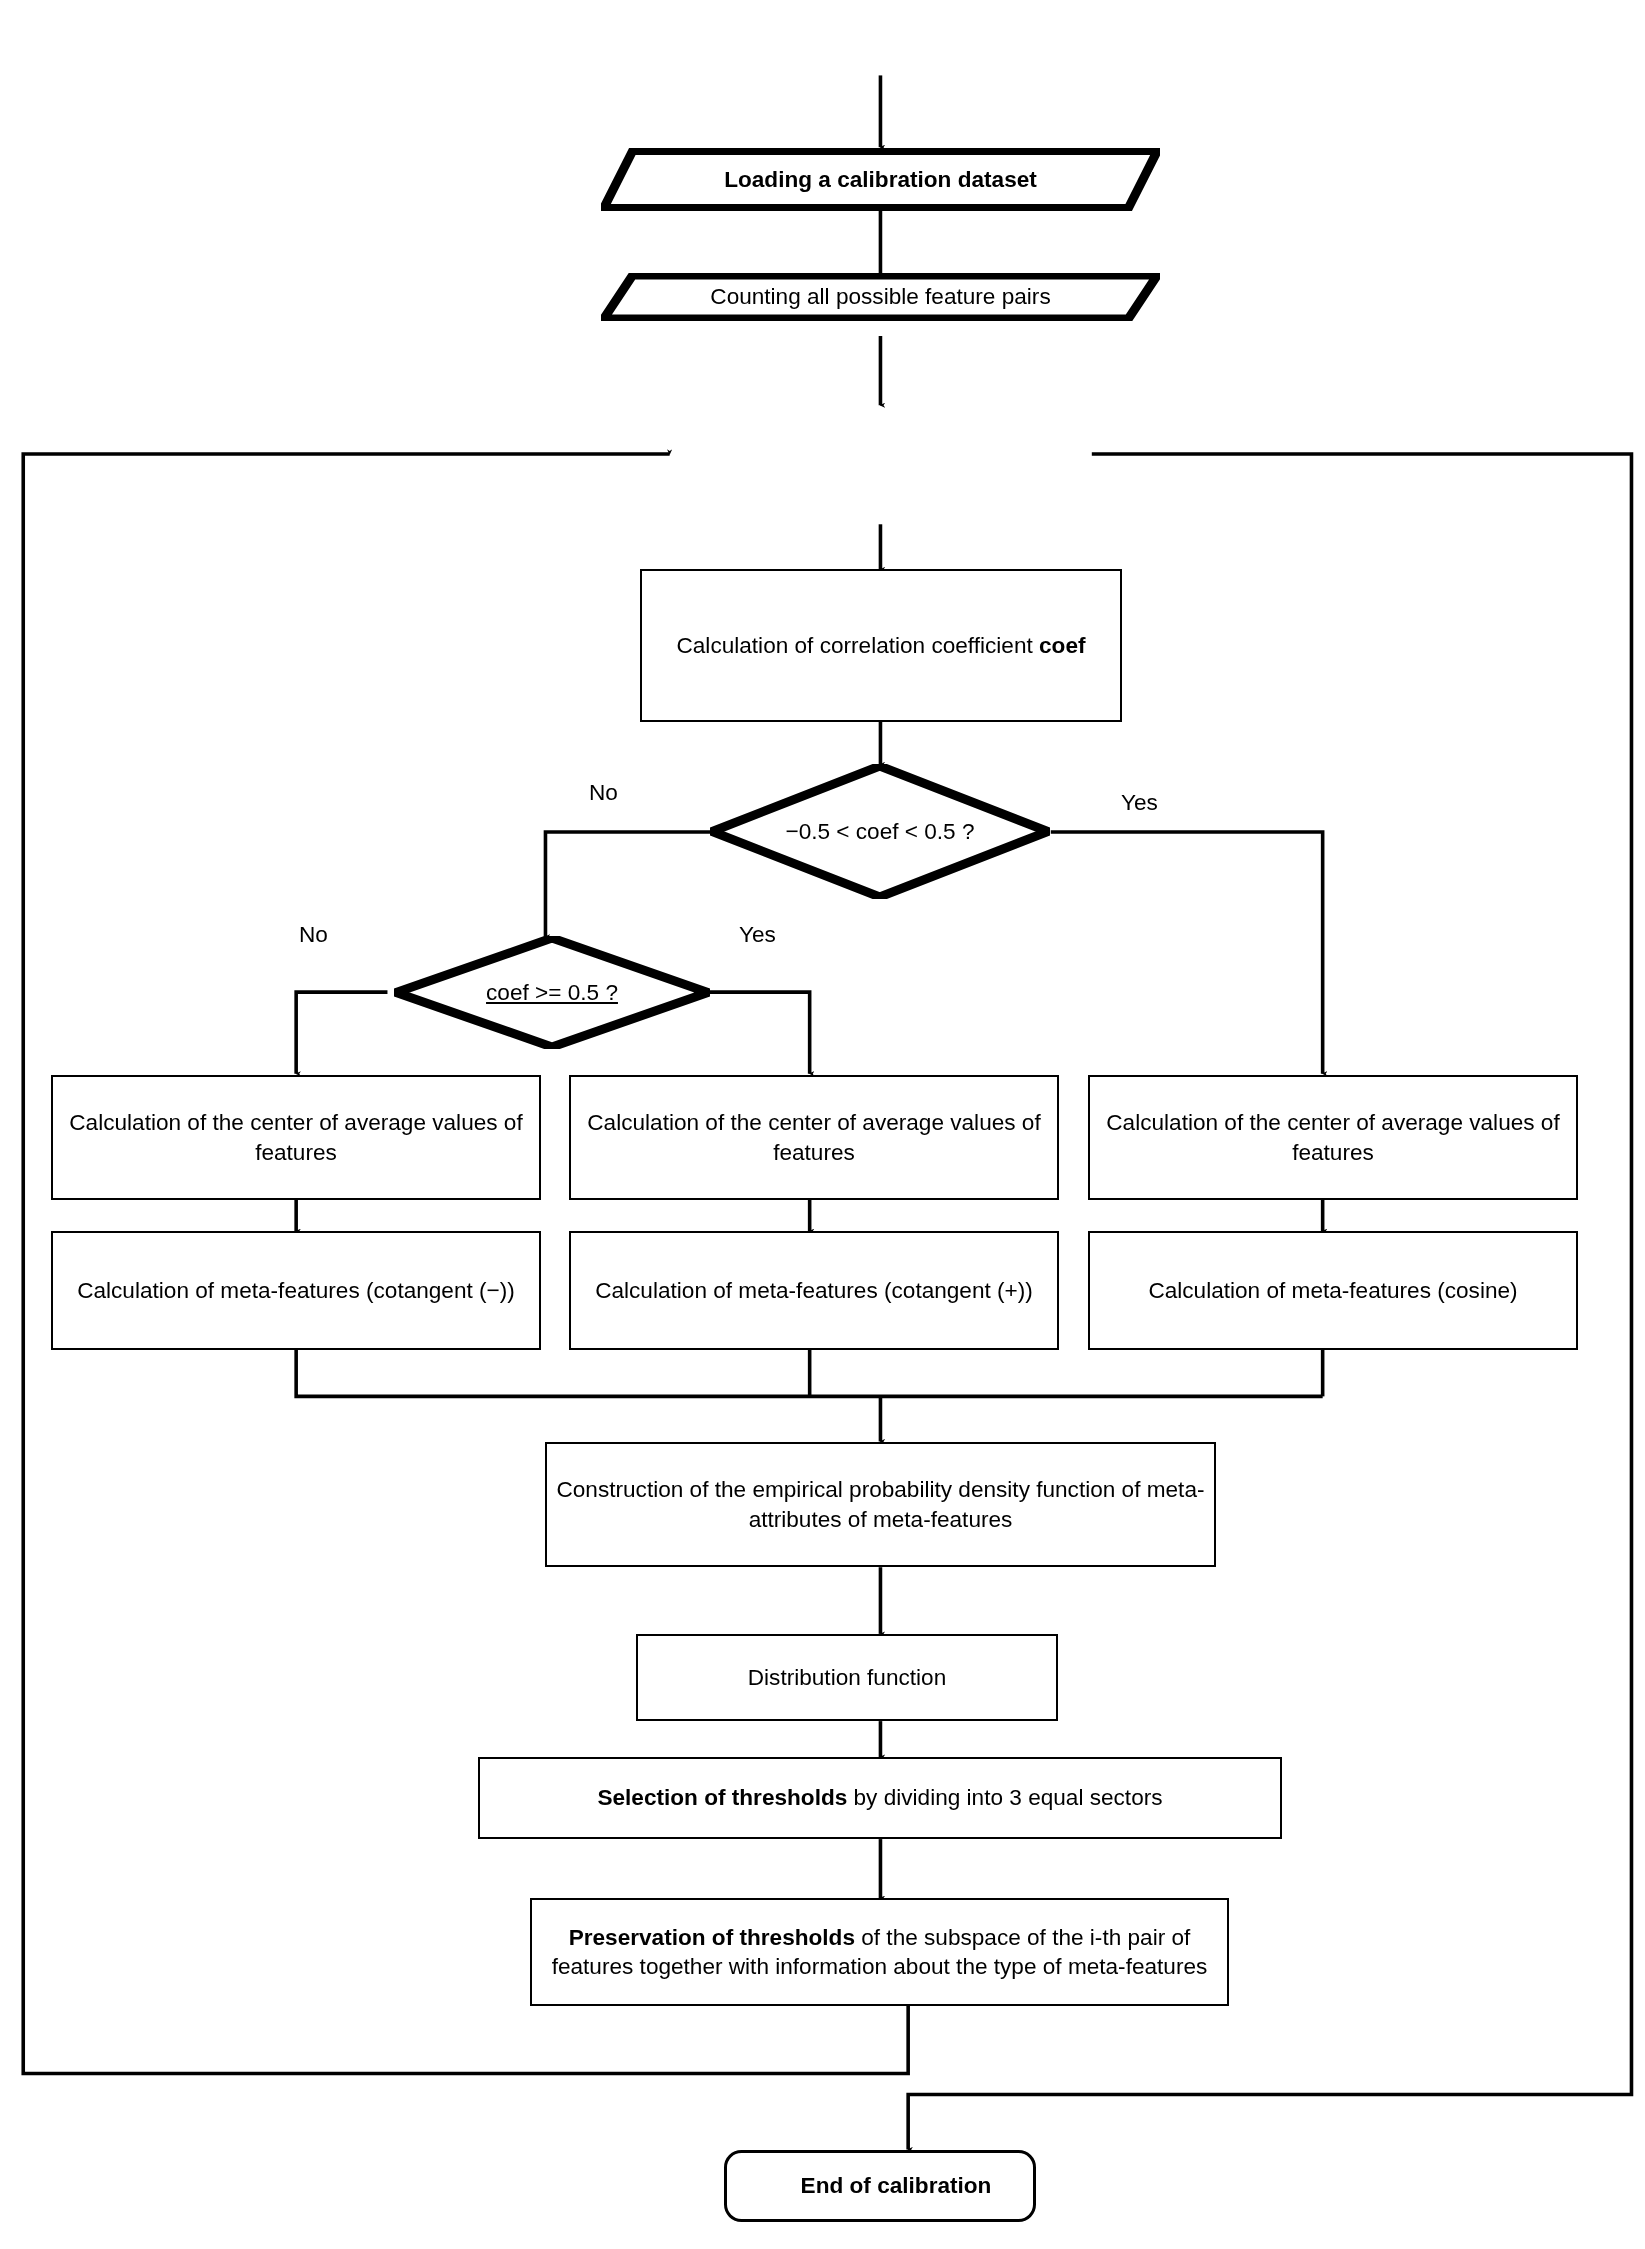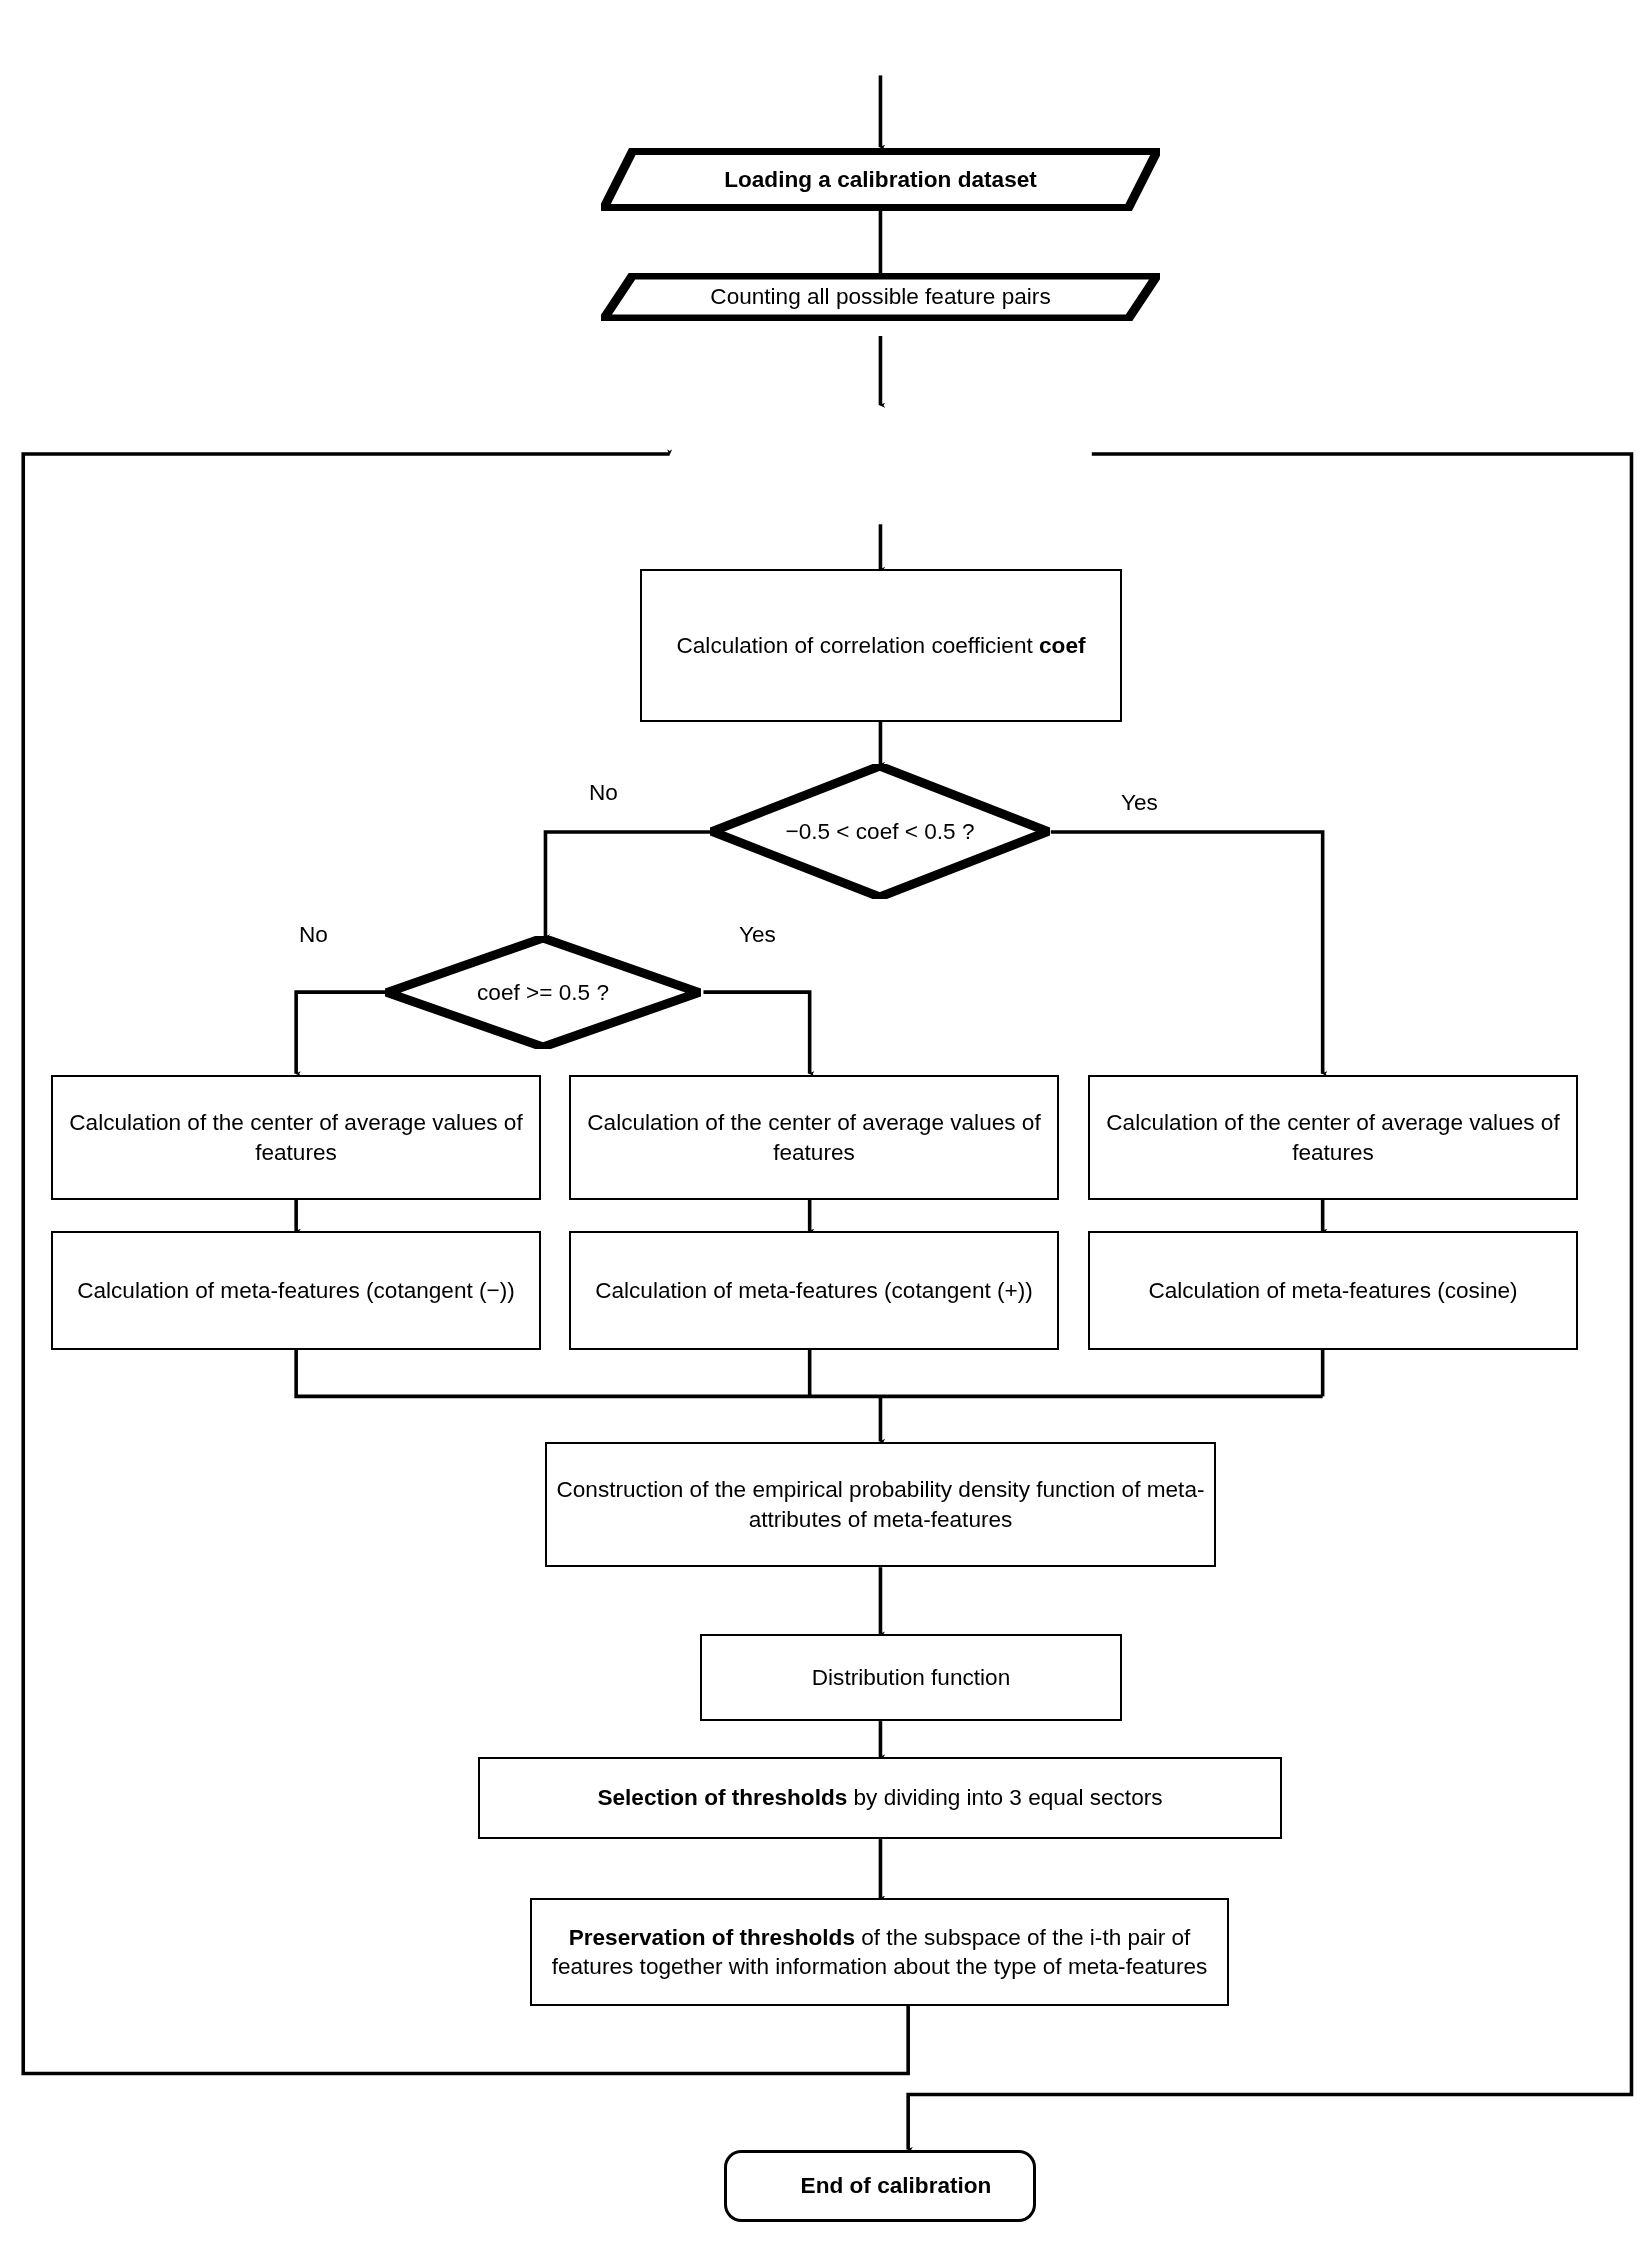--- a/index.html
+++ b/index.html
@@ -113,21 +113,21 @@
     <span class="label"><span>Calculation of correlation coefficient </span><b>coef</b></span>
   </div>
 
   <div class="node diamondWrap" style="left:710px;top:764px;width:340px;height:135px;">
     <svg class="shape-svg" viewBox="0 0 663 264" preserveAspectRatio="none">
       <polygon points="331,4 659,132 331,260 4,132" fill="#fff" stroke="#000" stroke-width="9" vector-effect="non-scaling-stroke"></polygon>
     </svg>
     <span class="label">−0.5 &lt; coef &lt; 0.5 ?</span>
   </div>
 
-  <div class="node diamondWrap" style="left:385px;top:936px;width:316px;height:113px;">
+  <div class="node diamondWrap" style="left:394px;top:936px;width:316px;height:113px;text-decoration:underline;">
     <svg class="shape-svg" viewBox="0 0 616 220" preserveAspectRatio="none">
       <polygon points="308,4 612,110 308,216 4,110" fill="#fff" stroke="#000" stroke-width="9" vector-effect="non-scaling-stroke"></polygon>
     </svg>
     <span class="label">coef &gt;= 0.5 ?</span>
   </div>
 
   <div class="edge-label" style="left:589px;top:780px;">No</div>
   <div class="edge-label" style="left:1121px;top:790px;">Yes</div>
   <div class="edge-label" style="left:299px;top:922px;">No</div>
   <div class="edge-label" style="left:739px;top:922px;">Yes</div>
@@ -153,21 +153,21 @@
   </div>
 
   <div class="node rect" style="left:1088px;top:1231px;width:490px;height:119px;justify-content:center;">
     <span class="label">Calculation of meta-features (cosine)</span>
   </div>
 
   <div class="node rect" style="left:545px;top:1442px;width:671px;height:125px;">
     <span class="label">Construction of the empirical probability density function of meta-attributes of meta-features</span>
   </div>
 
-  <div class="node rect" style="left:700px;top:1634px;width:422px;height:87px;">
+  <div class="node rect" style="left:636px;top:1634px;width:422px;height:87px;">
     <span class="label">Distribution function</span>
   </div>
 
   <div class="node rect" style="left:478px;top:1757px;width:804px;height:82px;">
     <span class="label"><b>Selection of thresholds</b><span> by dividing into 3 equal sectors</span></span>
   </div>
 
   <div class="node rect" style="left:530px;top:1898px;width:699px;height:108px;">
     <span class="label"><b>Preservation of thresholds</b><span> of the subspace of the i-th pair of features together with information about the type of meta-features</span></span>
   </div>

